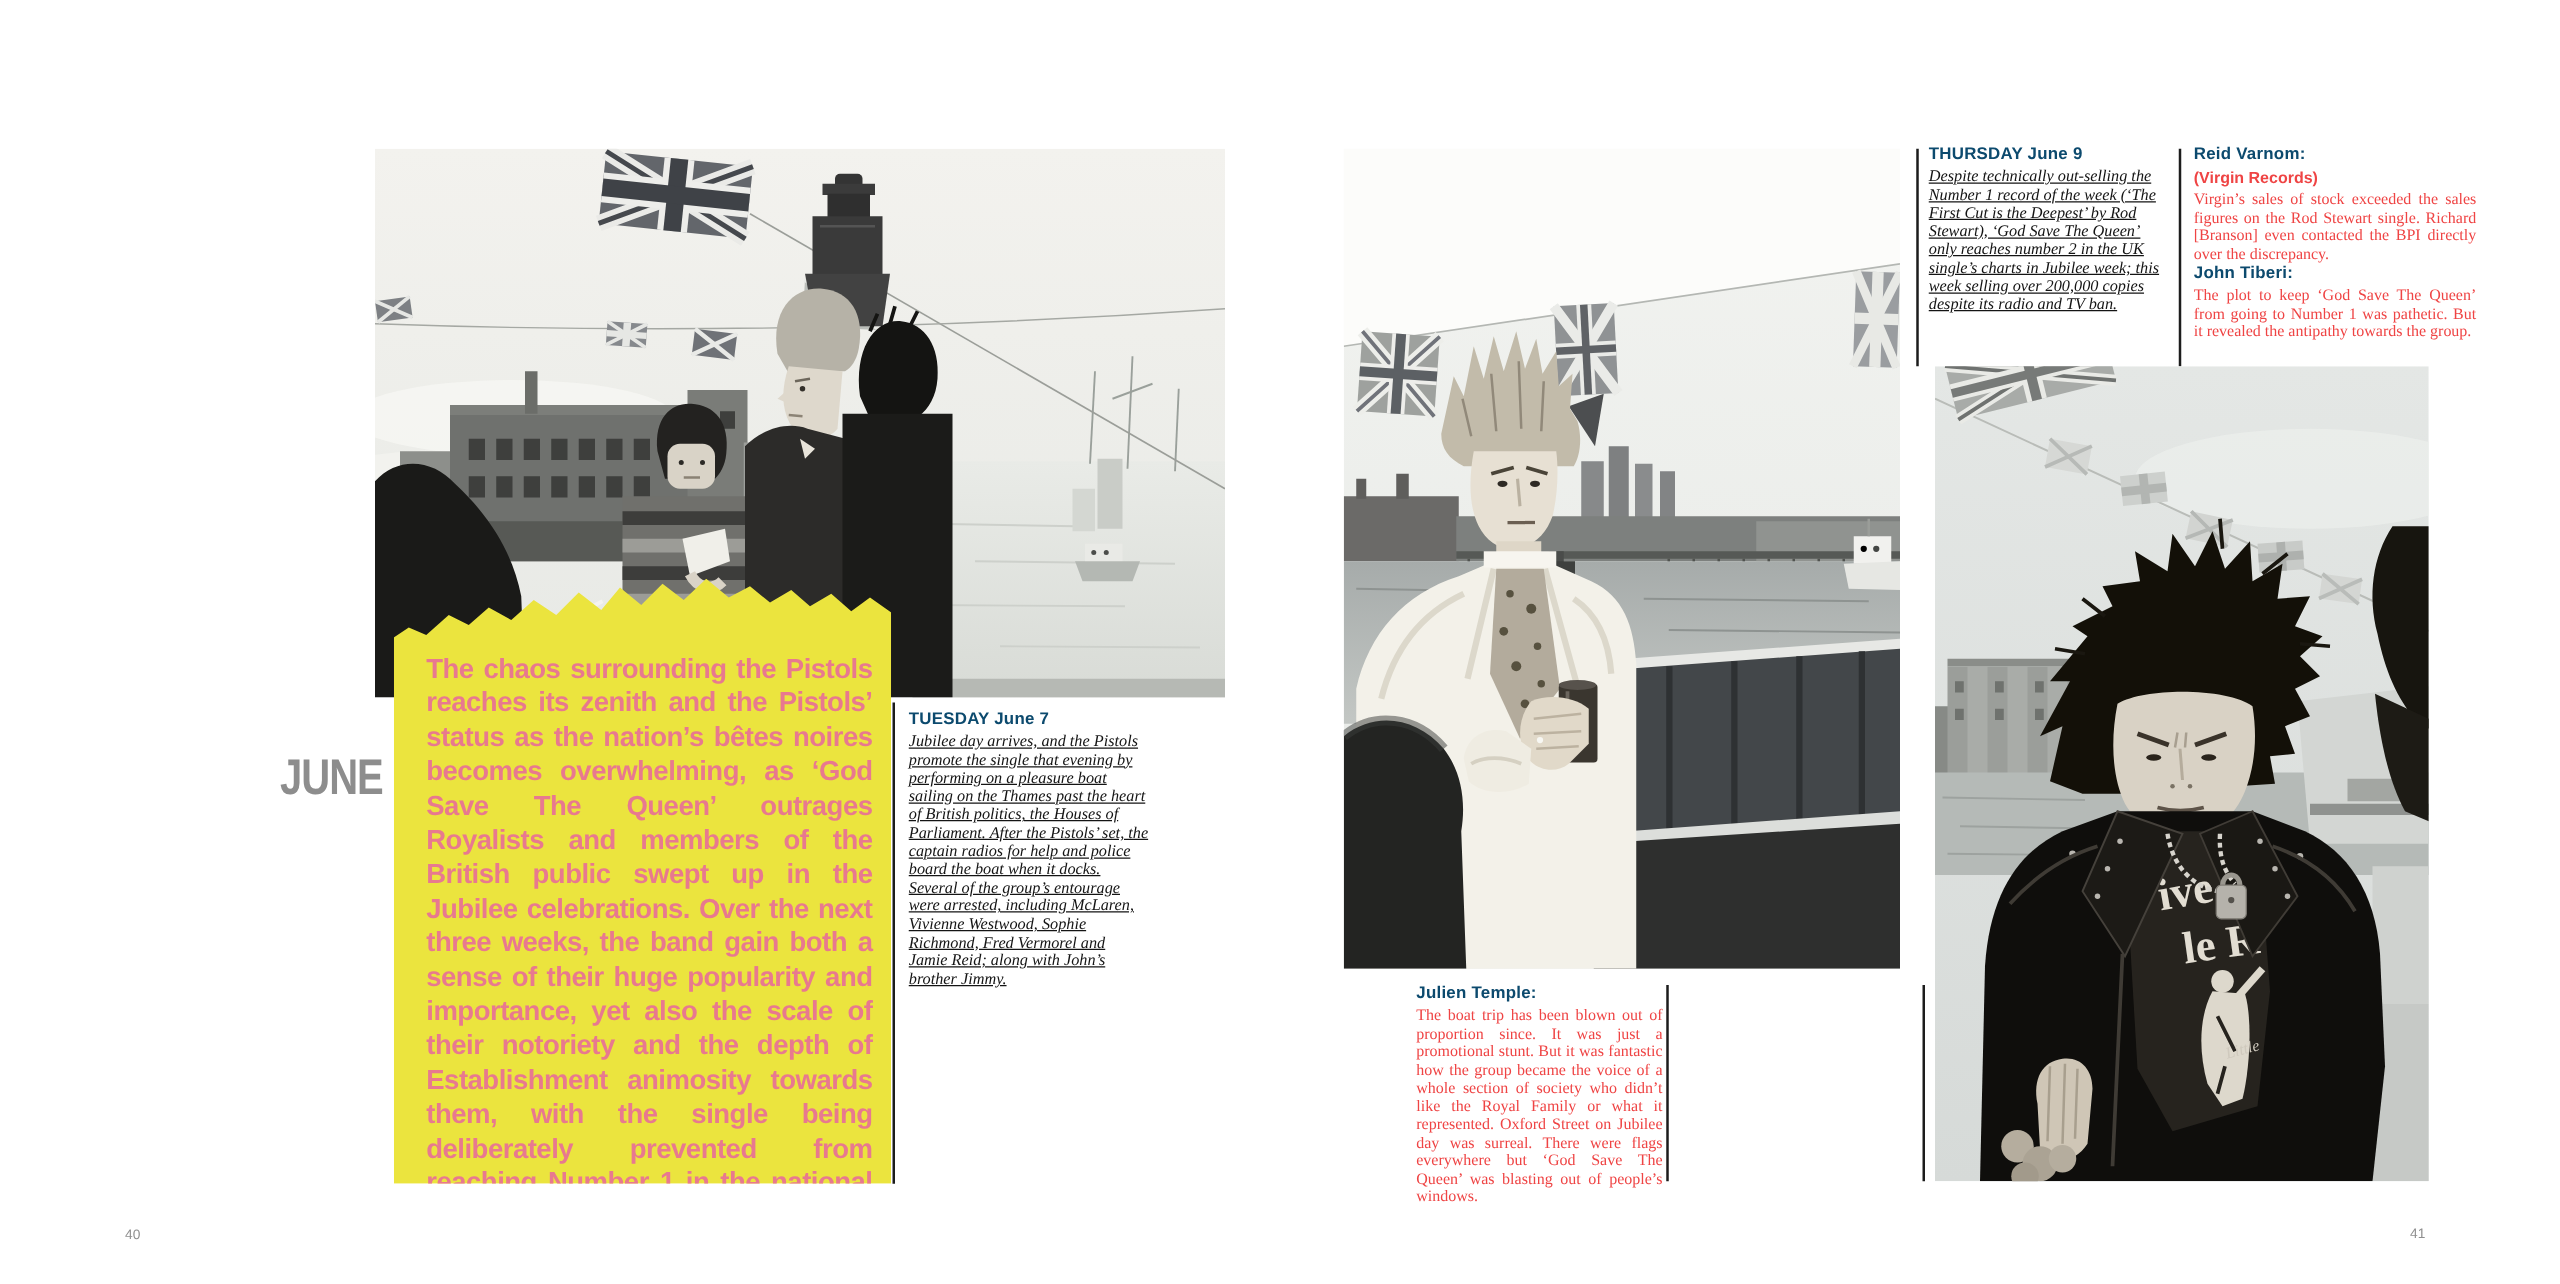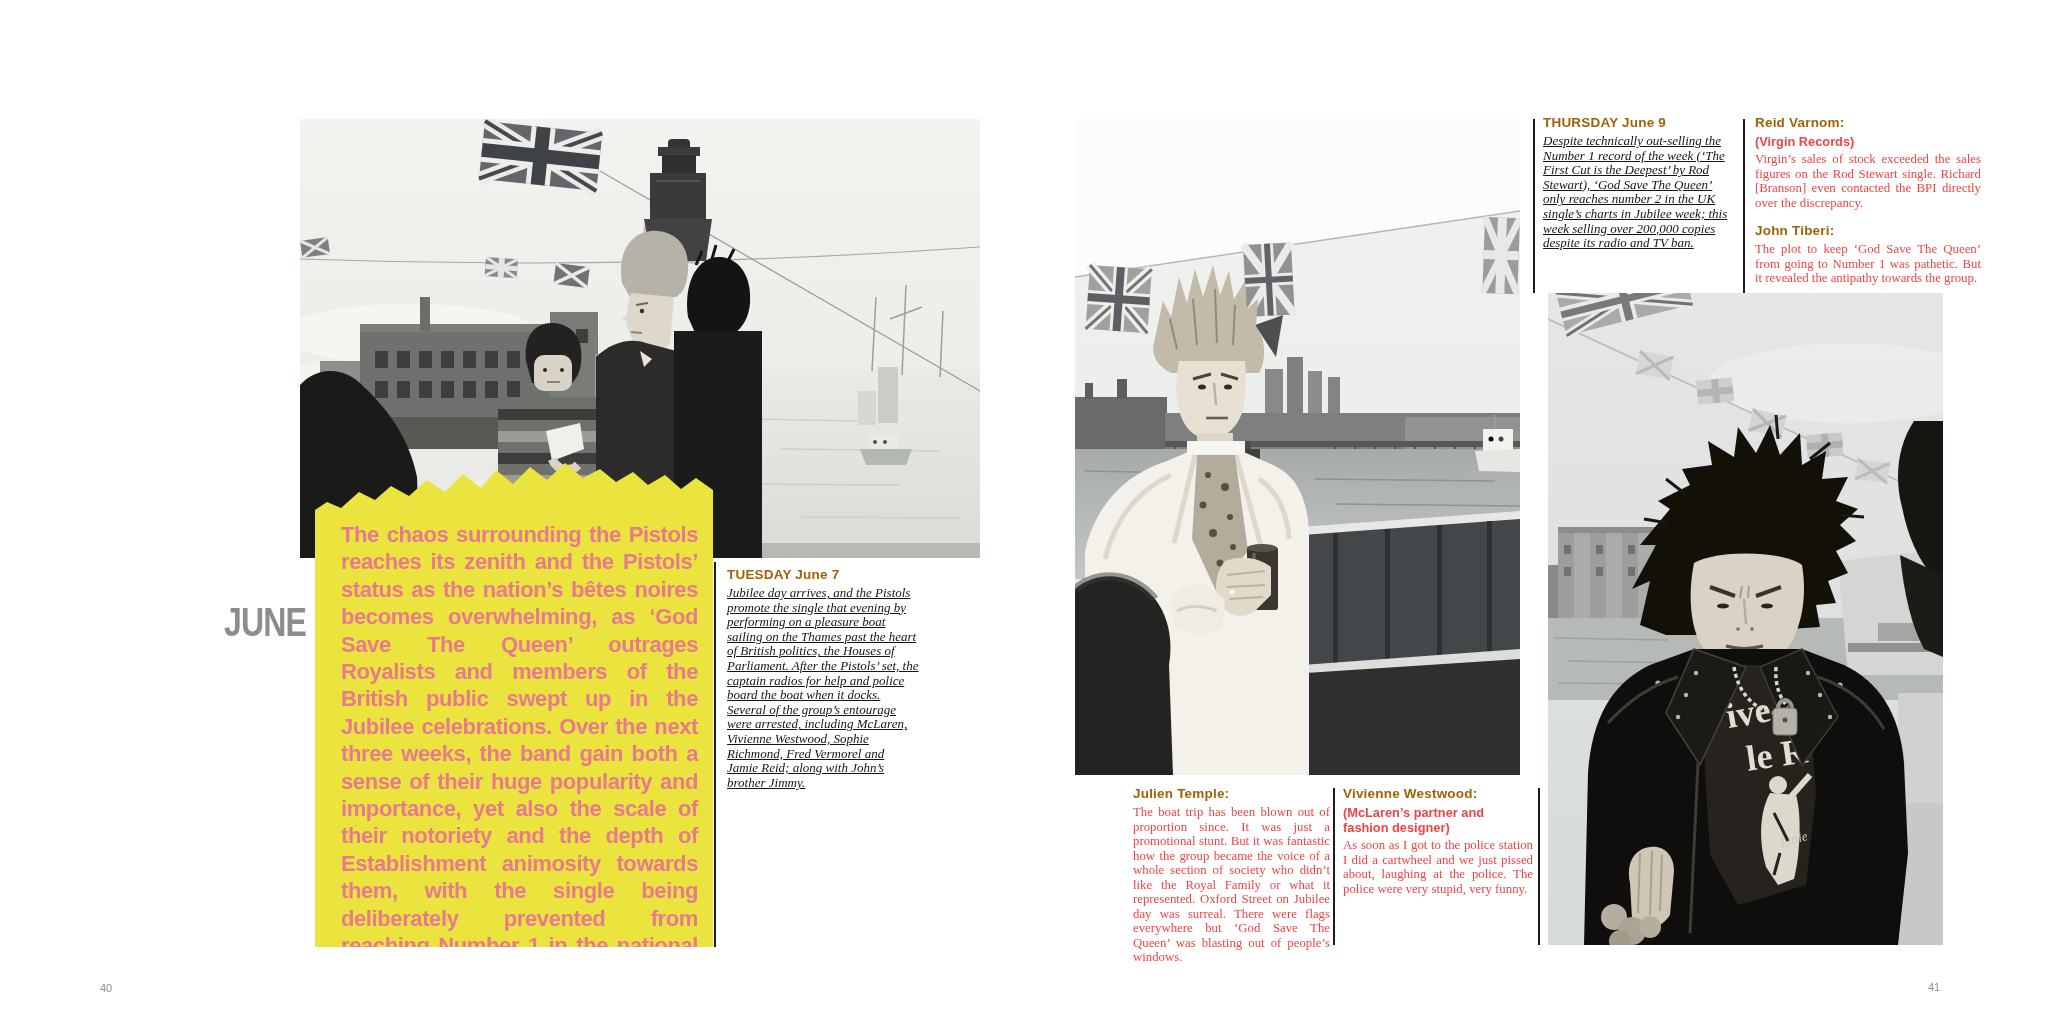--- a/index.html
+++ b/index.html
@@ -1,24 +1,24 @@
 <!DOCTYPE html>
 <html><head>
 <meta charset="utf-8">
 <style>
   html,body{margin:0;padding:0;background:#ffffff;}
   #spread{position:relative;width:2048px;height:1027px;background:#ffffff;overflow:hidden;
           font-family:"Liberation Sans",sans-serif;}
   .abs{position:absolute;}
   
-  .colhead{font:bold 13.5px/16px "Liberation Sans",sans-serif;color:#a16207;letter-spacing:.2px;margin:0 0 3px 0;}
+  .colhead{font:bold 13.5px/16px "Liberation Sans",sans-serif;color:#0c4a6e;letter-spacing:.2px;margin:0 0 3px 0;}
   .credit{font:bold 12.8px/15px "Liberation Sans",sans-serif;color:#ef4444;margin:0 0 3px 0;}
   .diary{font:italic 13px/14.6px "Liberation Serif",serif;color:#141414;white-space:pre-line;margin:0;text-decoration:underline;}
   .quote{font:12.8px/14.5px "Liberation Serif",serif;color:#ef4444;text-align:justify;margin:0;}
-  .qblock{margin-top:13px;}
+  .qblock{margin-top:0;}
   .vrule{position:absolute;width:1.5px;background:#1c1c1c;}
   .pagenum{font:11px/11px "Liberation Sans",sans-serif;color:#8f8f8f;}
   .june{font:bold 40px/40px "Liberation Sans",sans-serif;color:#8d8d8d;transform:scaleX(.8);transform-origin:left top;letter-spacing:-1px;}
   
   #intro-panel{left:315px;top:462px;width:398px;height:485px;background:#ebe43e;
     clip-path:polygon(0 48px,12px 40px,26px 46px,44px 30px,60px 38px,76px 24px,94px 34px,112px 18px,
       130px 30px,148px 12px,166px 26px,181px 8px,198px 22px,215px 5px,232px 18px,250px 1px,
       268px 16px,285px 7px,301px 20px,318px 10px,333px 23px,350px 13px,366px 27px,381px 16px,
       398px 28px,398px 485px,0 485px);}
   #intro-text{position:absolute;left:26px;right:15px;top:59px;
@@ -514,22 +514,17 @@
           <circle cx="72" cy="648" r="11" fill="#a29a8b"></circle>
       </g>
     </g>
   </svg>
 
   <div class="abs" style="left:1133px;top:786px;width:197px">
     <div class="colhead">Julien Temple:</div>
     <div class="quote">The boat trip has been blown out of proportion since. It was just a promotional stunt. But it was fantastic how the group became the voice of a whole section of society who didn’t like the Royal Family or what it represented. Oxford Street on Jubilee day was surreal. There were flags everywhere but ‘God Save The Queen’ was blasting out of people’s windows.</div>
   </div>
   <div class="vrule" style="left:1333px;top:788px;height:157px"></div>
-  <div class="abs" style="left:1343px;top:786px;width:190px">
-    <div class="colhead">Vivienne Westwood:</div>
-    <div class="credit">(McLaren’s partner and fashion designer)</div>
-    <div class="quote">As soon as I got to the police station I did a cartwheel and we just pissed about, laughing at the police. The police were very stupid, very funny.</div>
-  </div>
   <div class="vrule" style="left:1538px;top:788px;height:157px"></div>
 
   <div class="abs pagenum" style="left:1928px;top:982px">41</div>
 
 </div>
 
 </body></html>

